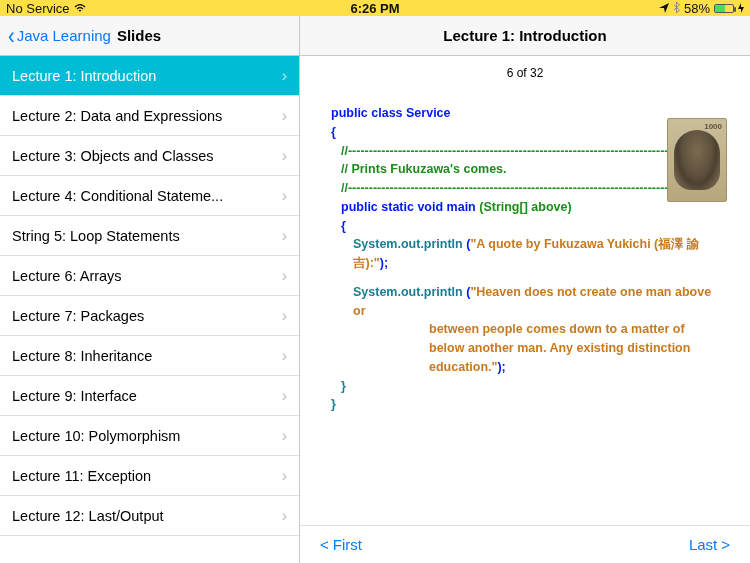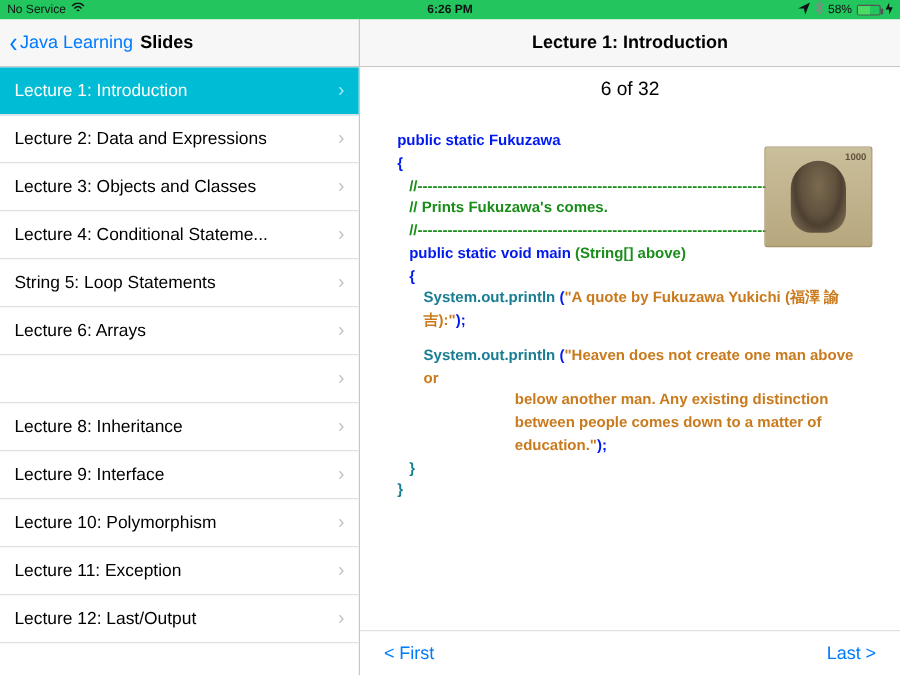--- a/index.html
+++ b/index.html
@@ -7,24 +7,24 @@
   width: 750px; height: 563px;
   font-family: -apple-system, "Helvetica Neue", Helvetica, Arial, sans-serif;
   display: flex; flex-direction: column;
   background: #fff;
   overflow: hidden;
 }
 
 
 .status-bar {
   height: 16px;
-  background: #22c55e;
+  background: #fde047;
   display: flex;
   align-items: center;
-  font-size: 10px;
+  font-size: 13px;
   color: #111;
   position: relative;
   padding: 0 6px;
 }
 .status-left, .status-right { display:flex; align-items:center; gap:4px;}
 .status-center { position:absolute; left:50%; transform:translateX(-50%); font-weight:600;}
 .status-right { margin-left:auto; }
 .battery { display:inline-block; width:20px; height:9px; border:1px solid #555; border-radius:2px; position:relative;}
 .battery::after { content:""; position:absolute; right:-3px; top:2px; width:2px; height:5px; background:#555; border-radius:1px;}
 .battery-fill { position:absolute; left:0; top:0; bottom:0; width:58%; background:#4cd964;}
@@ -41,42 +41,42 @@
 
 .body { flex:1; display:flex; overflow:hidden;}
 .sidebar { width:300px; border-right:1px solid #c8c8c8; background:#fff; overflow:hidden;}
 .row { height:40px; display:flex; align-items:center; padding:0 12px; border-bottom:1px solid #e0e0e0; font-size:14.5px; color:#000; cursor:pointer; position:relative;}
 .row.selected { background:#00bcd4; color:#fff;}
 .row .chev { margin-left:auto; color:#c0c0c0; font-size:16px;}
 .row.selected .chev { color:#a8eef5;}
 .row .txt { white-space:nowrap; overflow:hidden; text-overflow:ellipsis;}
 
 .main { flex:1; display:flex; flex-direction:column; background:#fff;}
-.counter { text-align:center; font-size:16px; color:#000; padding:10px 0 4px;}
+.counter { text-align:center; font-size:12px; color:#000; padding:10px 0 4px;}
 .slide-area { flex:1; display:flex; align-items:flex-start; justify-content:center; padding:6px 8px 0;}
 .slide {
   width:420px; background:#fff; padding:14px 16px 20px;
   font-size:12px;
 }
 .slide-title { font-family:"Courier New",monospace; font-weight:bold; font-size:18px; text-align:center; margin-bottom:18px;}
 .slide-title .fname { color:#3a3ae2;}
 .code { font-family: Arial, sans-serif; font-weight:bold; font-size:12.5px; line-height:1.5; position:relative;}
 .kw { color:#0019ef; }
 .punct { color:#0019ef;}
 .cm { color:#1a8d1a;}
 .mk { color:#1a7e92;}
 .mm { color:#1a7e92;}
 .args { color:#1a8d1a;}
 .str { color:#c97a1d;}
 .ind1 { margin-left:10px;}
 .ind2 { margin-left:22px;}
 .ind3 { margin-left:98px;}
 .portrait {
   position:absolute; right:-8px; top:14px;
-  width:90px; height:84px;
+  width:60px; height:84px;
   background:linear-gradient(180deg,#cabf9b 0%, #b7a77e 100%);
   border:1px solid #a39067;
   display:flex; align-items:center; justify-content:center;
   border-radius:2px;
 }
 .portrait-inner {
   width:46px; height:60px;
   background: radial-gradient(ellipse at 50% 35%, #7b6a50 0%, #5f513d 45%, #4d4031 60%, #8e7f61 100%);
   border-radius:24px 24px 18px 18px;
 }
@@ -155,20 +155,21 @@
       </div>
       <div class="row">
         <span class="txt">String 5: Loop Statements</span>
         <span class="chev">›</span>
       </div>
       <div class="row">
         <span class="txt">Lecture 6: Arrays</span>
         <span class="chev">›</span>
       </div>
       <div class="row">
+        <span class="txt">Lecture 7: Packages</span>
         <span class="chev">›</span>
       </div>
       <div class="row">
         <span class="txt">Lecture 8: Inheritance</span>
         <span class="chev">›</span>
       </div>
       <div class="row">
         <span class="txt">Lecture 9: Interface</span>
         <span class="chev">›</span>
       </div>
@@ -189,36 +190,36 @@
   <div class="main">
     <div class="counter">6 of 32</div>
 
     <div class="slide-area">
       <div class="slide">
         <div class="code">
           <div class="portrait">
             <span class="portrait-label">1000</span>
             <div class="portrait-inner"></div>
           </div>
-          <div><span class="kw">public static Fukuzawa</span></div>
+          <div><span class="kw">public class Service</span></div>
           <div><span class="punct">{</span></div>
           <div class="ind1"><span class="cm">//-----------------------------------------------------------------------------</span></div>
           <div class="ind1"><span class="cm">//   Prints Fukuzawa's comes.</span></div>
           <div class="ind1"><span class="cm">//-----------------------------------------------------------------------------</span></div>
           <div class="ind1"><span class="kw">public static void main</span><span class="args"> (String[] above)</span></div>
           <div class="ind1"><span class="punct">{</span></div>
           <div class="ind2">
             <span class="mk">System.out.println </span><span class="punct">(</span><span class="str">"A quote by Fukuzawa Yukichi (福澤 諭吉):"</span><span class="punct">);</span>
           </div>
           <div style="height:10px;"></div>
           <div class="ind2">
             <span class="mk">System.out.println </span><span class="punct">(</span><span class="str">"Heaven does not create one man  above or</span>
           </div>
+          <div class="ind3"><span class="str">between people comes down to a matter of</span></div>
           <div class="ind3"><span class="str">below another man. Any existing distinction</span></div>
-          <div class="ind3"><span class="str">between people comes down to a matter of</span></div>
           <div class="ind3"><span class="str">education."</span><span class="punct">);</span></div>
           <div class="ind1"><span class="mm">}</span></div>
           <div><span class="mm">}</span></div>
         </div>
       </div>
     </div>
 
     <div class="toolbar">
       <div class="tool-btn">
         <span>&lt;</span>

